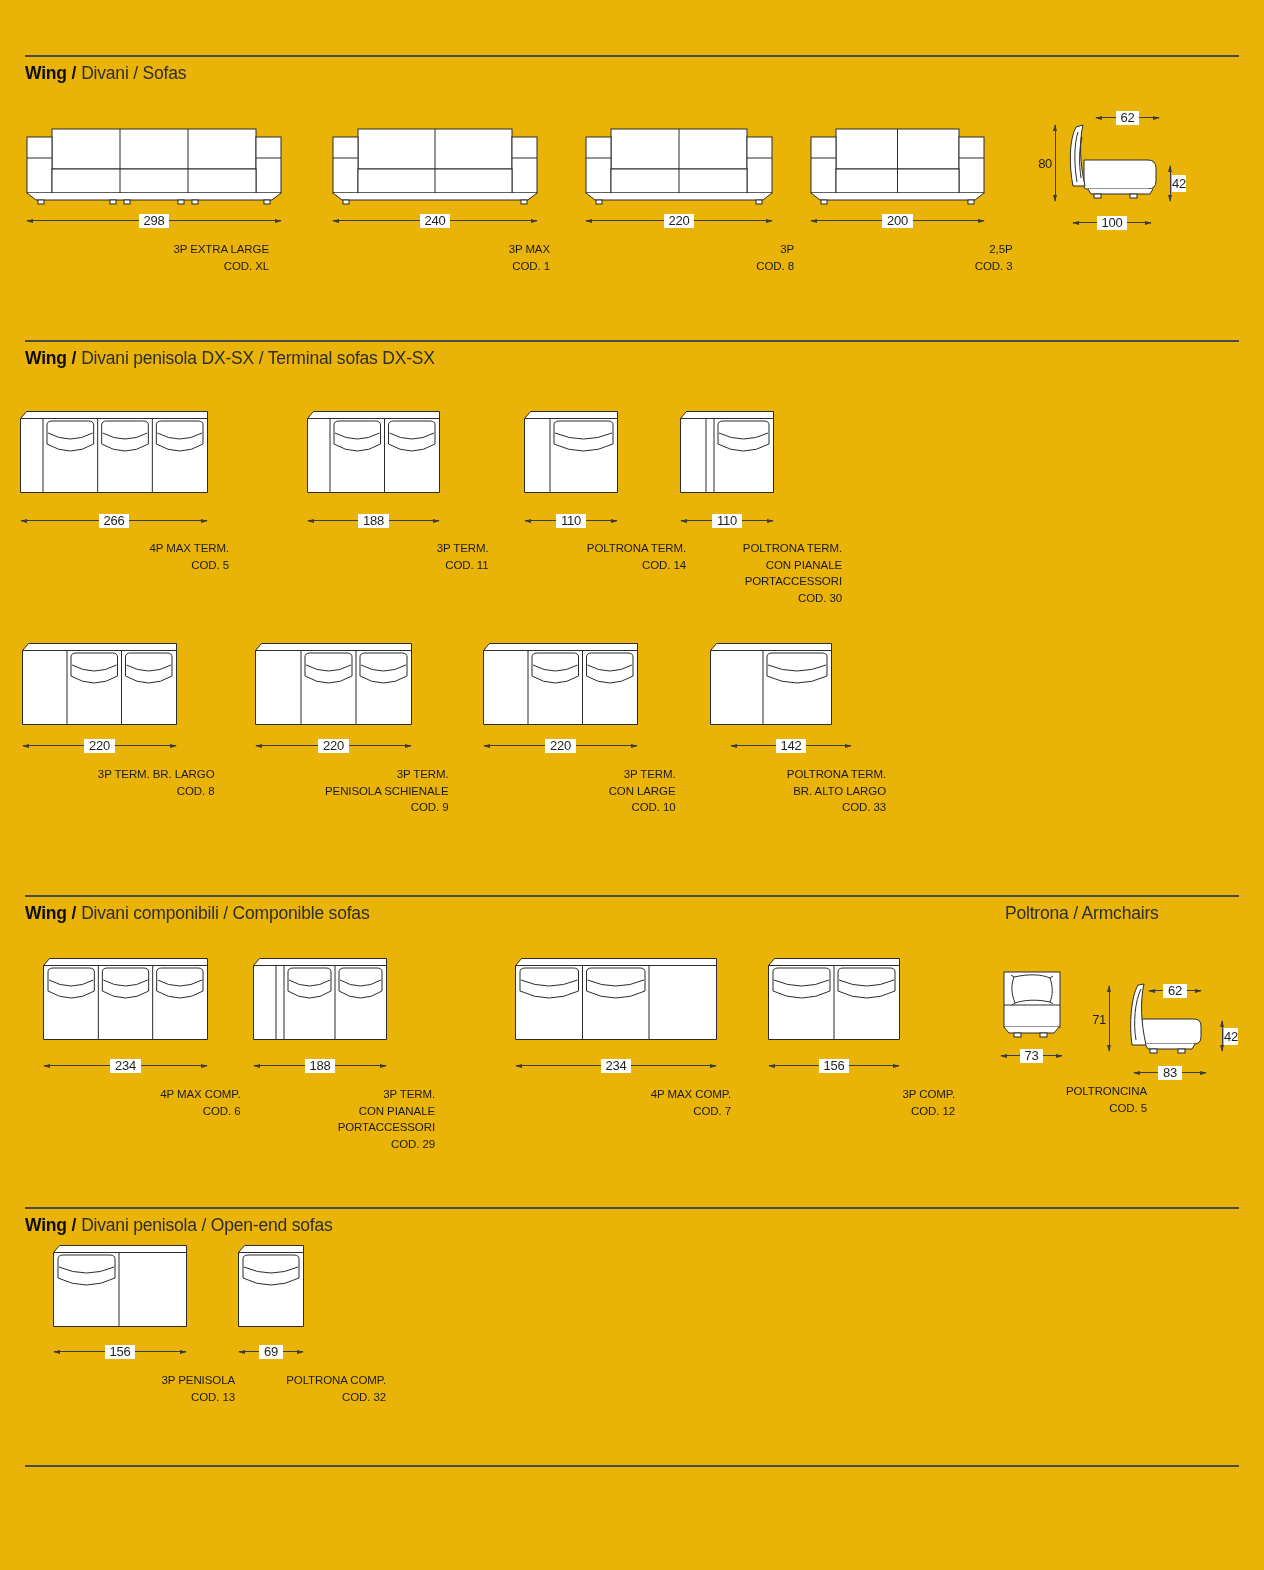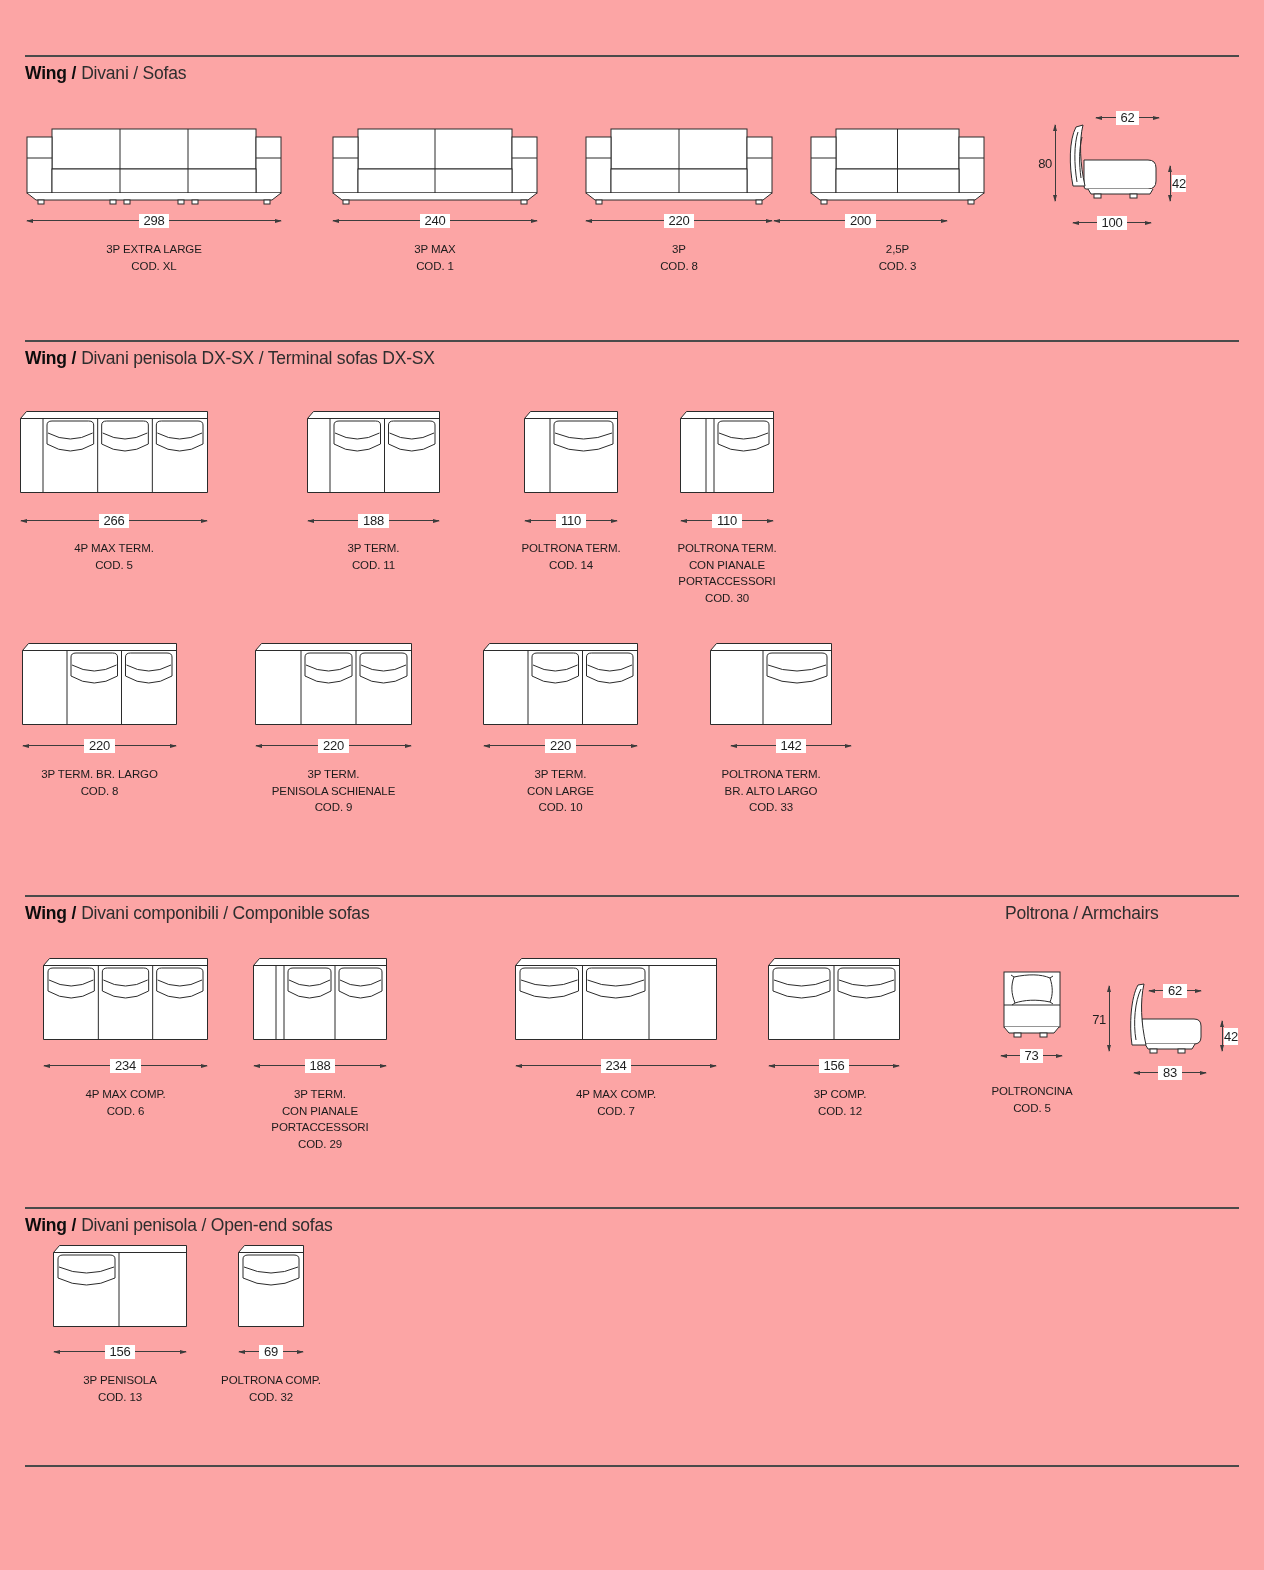--- a/index.html
+++ b/index.html
@@ -1,27 +1,27 @@
 <!DOCTYPE html>
 <html><head>
 <meta charset="utf-8">
 <style>
   html,body{margin:0;padding:0;background:#fff;}
   #canvas{
-    position:relative;width:1264px;height:1570px;background:#fca5a5;overflow:hidden;
+    position:relative;width:1264px;height:1570px;background:#eab308;overflow:hidden;
     font-family:"Liberation Sans", sans-serif;color:#1f1f1f;
   }
   .rule{position:absolute;left:25px;width:1214px;height:2px;background:#4a4a4a;}
   .heading{position:absolute;left:25px;font-size:17.5px;letter-spacing:-0.2px;color:#2e2e2e;white-space:nowrap;}
   .heading b{color:#0d0d0d;font-weight:bold;margin-right:5px;}
   .heading-right{position:absolute;font-size:17.5px;letter-spacing:-0.2px;color:#2e2e2e;white-space:nowrap;}
   .diagram{position:absolute;}
   .diagram svg{display:block;}
   .item-label{
-    position:absolute;transform:translateX(-50%);text-align:center;
+    position:absolute;transform:translateX(-50%);text-align:right;
     font-size:11.5px;line-height:16.5px;letter-spacing:-0.1px;color:#1c1c1c;width:230px;white-space:nowrap;
   }
   
   .hdim{position:absolute;height:16px;display:flex;align-items:center;justify-content:center;}
   .hdim::before{content:"";position:absolute;left:1px;right:1px;top:7px;height:1px;background:#3c3c3c;}
   .hdim .al{position:absolute;left:0;top:5.5px;width:0;height:0;
     border-top:2.5px solid transparent;border-bottom:2.5px solid transparent;border-right:7px solid #3c3c3c;}
   .hdim .ar{position:absolute;right:0;top:5.5px;width:0;height:0;
     border-top:2.5px solid transparent;border-bottom:2.5px solid transparent;border-left:7px solid #3c3c3c;}
   .hdim .num{position:relative;z-index:1;background:#fff;padding:0 5px;font-size:13px;color:#1f1f1f;letter-spacing:-0.3px;line-height:14px;}
@@ -142,21 +142,21 @@
         <line x1="1" y1="30" x2="26" y2="30"></line>
         <line x1="149" y1="30" x2="174" y2="30"></line>
         <rect x="26" y="41" width="123" height="24" fill="#fff"></rect>
         <line x1="1" y1="65" x2="174" y2="65"></line>
         <line x1="87.5" y1="1" x2="87.5" y2="65"></line>
         <path d="M1,65 L10,72 H165 L174,65" fill="#fff"></path>
         <rect x="11" y="72" width="6" height="4" fill="#fff"></rect>
         <rect x="158" y="72" width="6" height="4" fill="#fff"></rect>
       </svg>
     </div>
-    <div class="hdim" style="left:773px;top:213px;width:175px">
+    <div class="hdim" style="left:810px;top:213px;width:175px">
       <i class="al"></i>
       <span class="num">200</span>
       <i class="ar"></i>
     </div>
     <div class="item-label" style="left:897.5px;top:241px">
       <div>2,5P</div>
       <div>COD. 3</div>
     </div>
     <div class="diagram" style="left:20px;top:411px">
       <svg width="188" height="82" xmlns="http://www.w3.org/2000/svg" fill="none" stroke="#2b2b2b" stroke-width="1">

